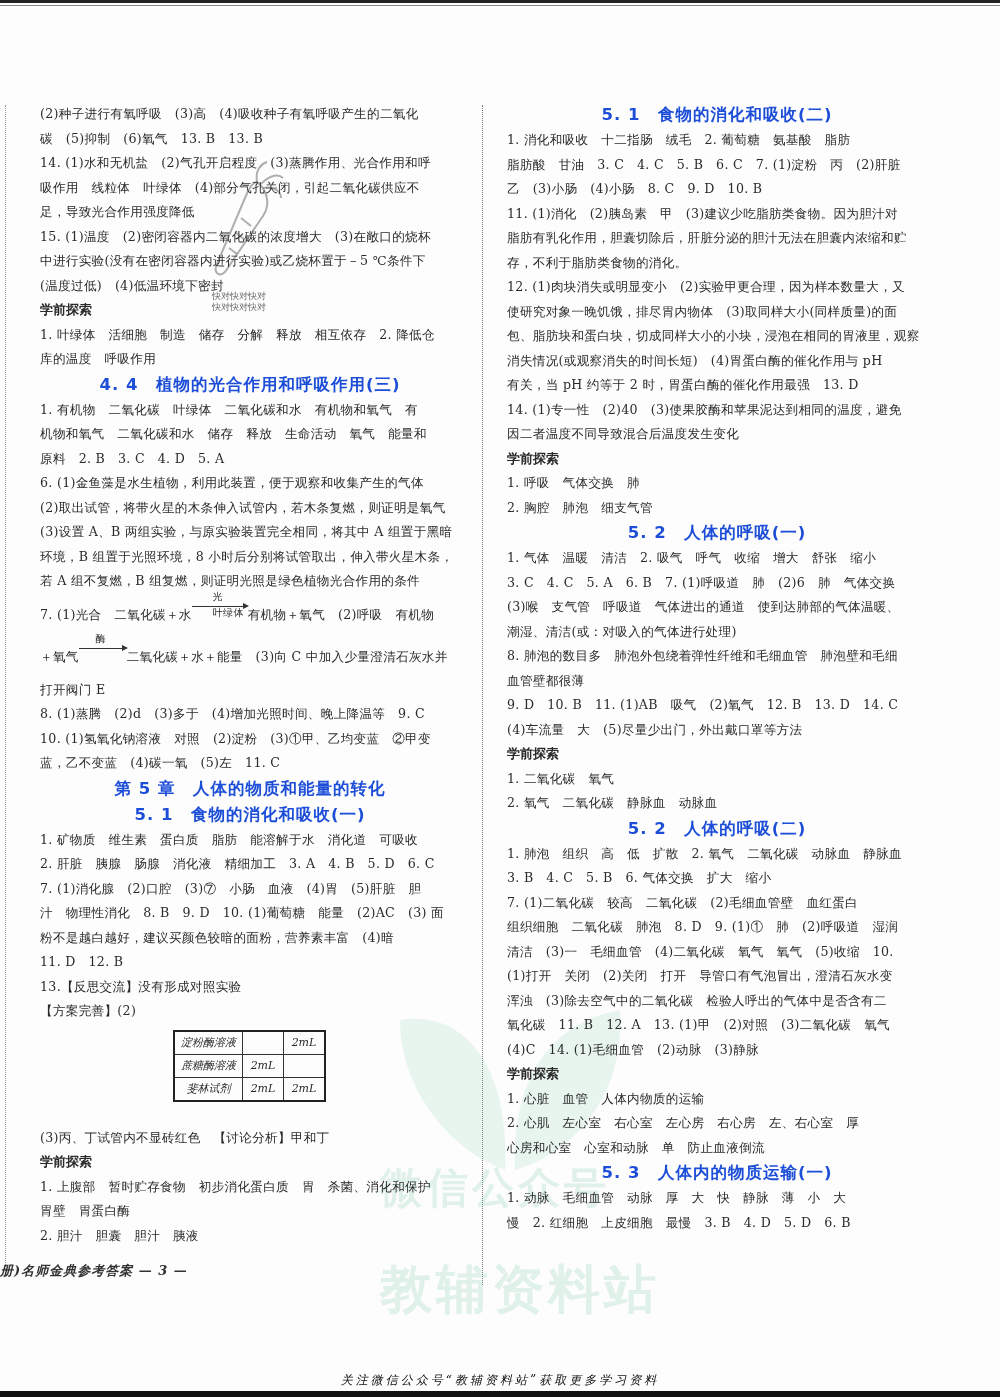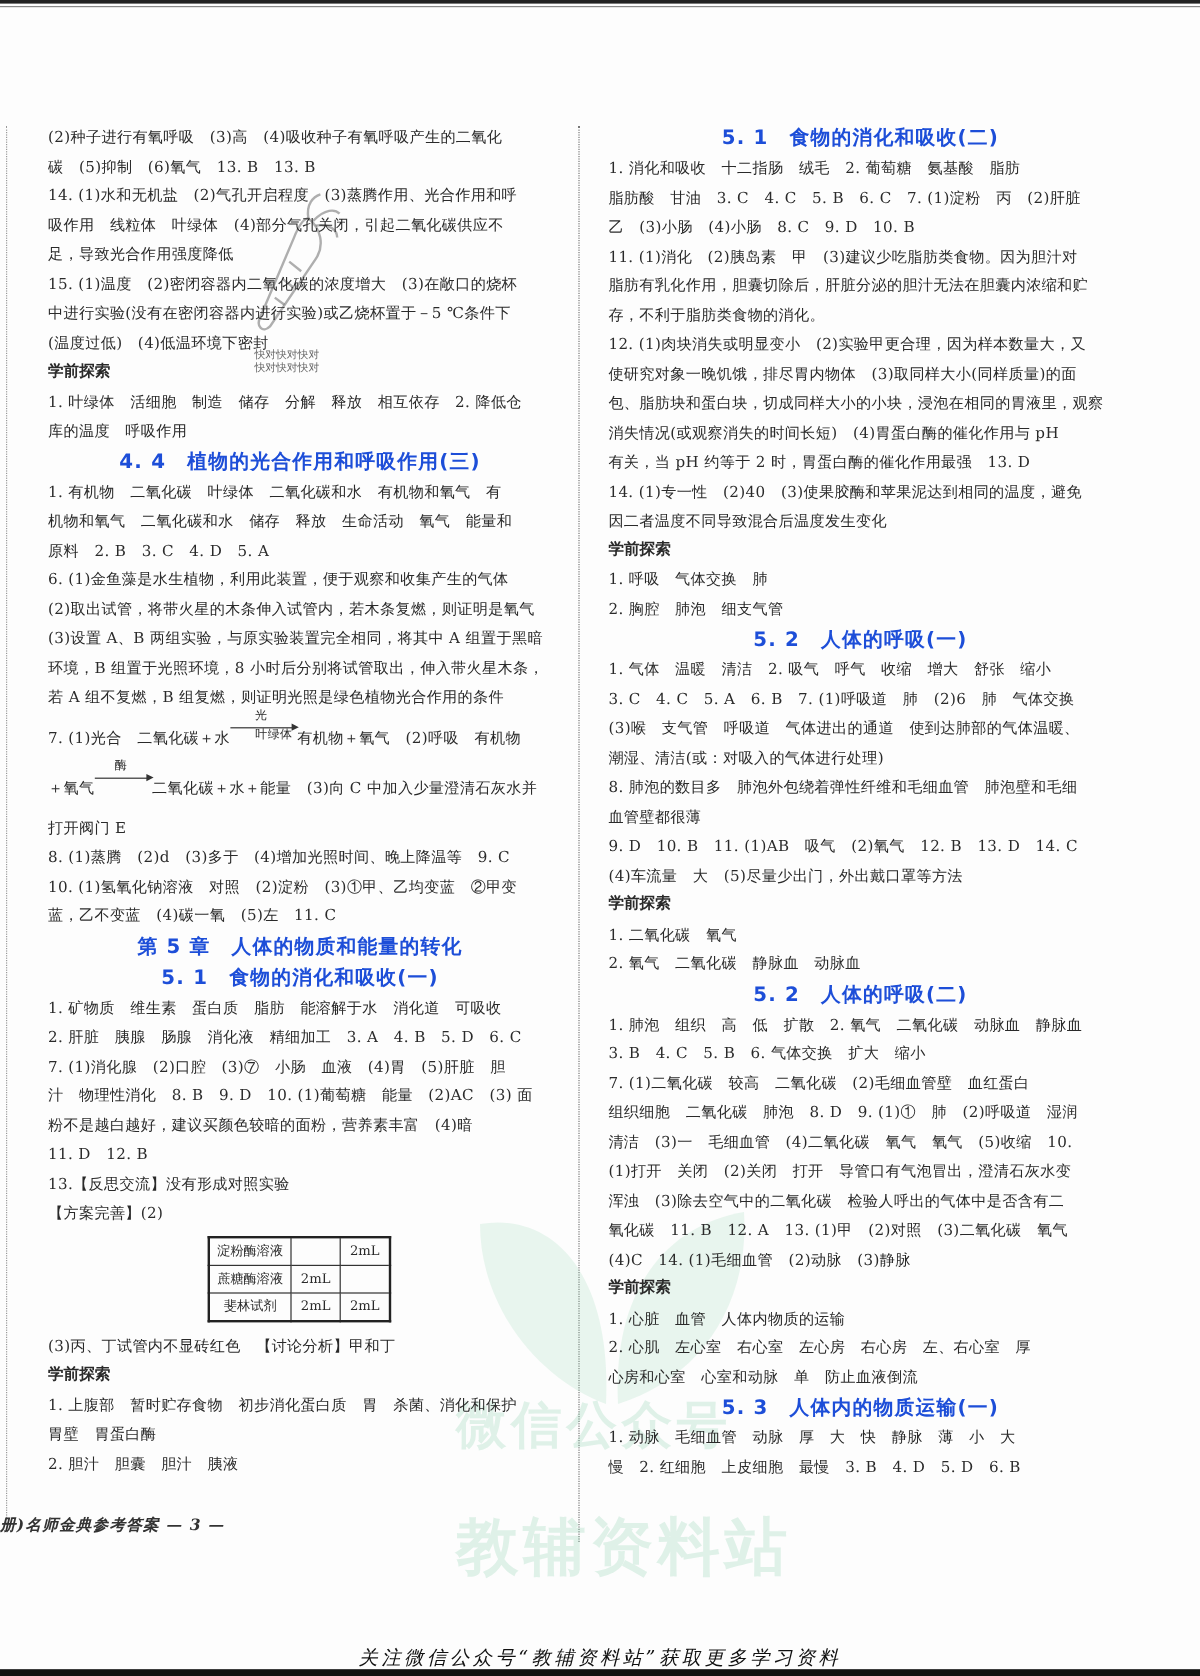--- a/index.html
+++ b/index.html
@@ -12,26 +12,26 @@
     .top-rule { position: absolute; left: 0; top: 0; width: 1000px; height: 3px; background: #222; }
     .top-rule2 { position: absolute; left: 0; top: 5px; width: 1000px; height: 1px; background: #888; }
     .col { position: absolute; top: 102px; width: 420px; font-size: 12.6px; line-height: 24.5px; }
     .col.left { left: 40px; }
     .col.right { left: 507px; width: 420px; }
     .line { white-space: nowrap; height: 24.5px; letter-spacing: 0.3px; }
     .sec-head { font-weight: bold; font-size: 13px; height: 24.5px; line-height: 24.5px; }
     .title { font-family: "DejaVu Sans", "Liberation Sans", sans-serif; font-weight: bold; font-size: 16.5px; text-align: center; height: 26px; line-height: 26px; letter-spacing: 1px; color: #1d4ed8; }
     .divider { position: absolute; left: 482px; top: 105px; height: 1180px; border-left: 1.5px dotted #777; }
     .divider-left { position: absolute; left: 5px; top: 105px; height: 1170px; border-left: 1.5px dotted #999; }
-    table.mini { border-collapse: collapse; margin: 6px 0 8px 133px; font-size: 11px; }
+    table.mini { border-collapse: collapse; margin: 6px 0 24px 133px; font-size: 11px; font-style: italic; }
     table.mini td { border: 1px solid #333; padding: 0 6px; height: 22px; line-height: 22px; text-align: center; }
     table.mini { border: 2px solid #222; }
     .footer { position: absolute; left: 0; top: 1262px; font-size: 13px; font-style: italic; font-weight: bold; color: #333; letter-spacing: 1px; }
     .bottom-banner { position: absolute; left: 0; top: 1370px; width: 1000px; height: 27px; }
-    .bottom-banner .txt { position: absolute; left: 0; width: 1000px; top: 2px; text-align: center; font-size: 16px; font-style: italic; color: #111; letter-spacing: 3px; font-family: "DejaVu Serif", serif; }
+    .bottom-banner .txt { position: absolute; left: 0; width: 1000px; top: 2px; text-align: center; font-size: 12px; font-style: italic; color: #111; letter-spacing: 3px; font-family: "DejaVu Serif", serif; }
     .bottom-banner .bar { position: absolute; left: 0; bottom: 0; width: 1000px; height: 6px; background: #111; }
     .wm { position: absolute; color: rgba(120, 200, 160, 0.22); font-family: "DejaVu Sans", sans-serif; font-weight: bold; pointer-events: none; }
     .wm1 { left: 380px; top: 1160px; font-size: 42px; letter-spacing: 4px; }
     .wm2 { left: 380px; top: 1255px; font-size: 52px; letter-spacing: 4px; }
     .leaf { position: absolute; left: 380px; top: 1000px; width: 260px; height: 180px; pointer-events: none; }
     .stamp { position: absolute; left: 212px; top: 291px; font-size: 9px; line-height: 11px; color: #666; font-family: "DejaVu Sans", sans-serif; }
     .carrot { position: absolute; left: 205px; top: 160px; pointer-events: none; }
     .reaction { display: inline-block; position: relative; width: 56px; height: 24px; vertical-align: top; }
     .reaction .arrow { position: absolute; left: 0; top: 12px; width: 52px; border-top: 1px solid #333; }
     .reaction .arrow:after { content: ""; position: absolute; right: -5px; top: -4px; border-left: 6px solid #333; border-top: 3.5px solid transparent; border-bottom: 3.5px solid transparent; }

